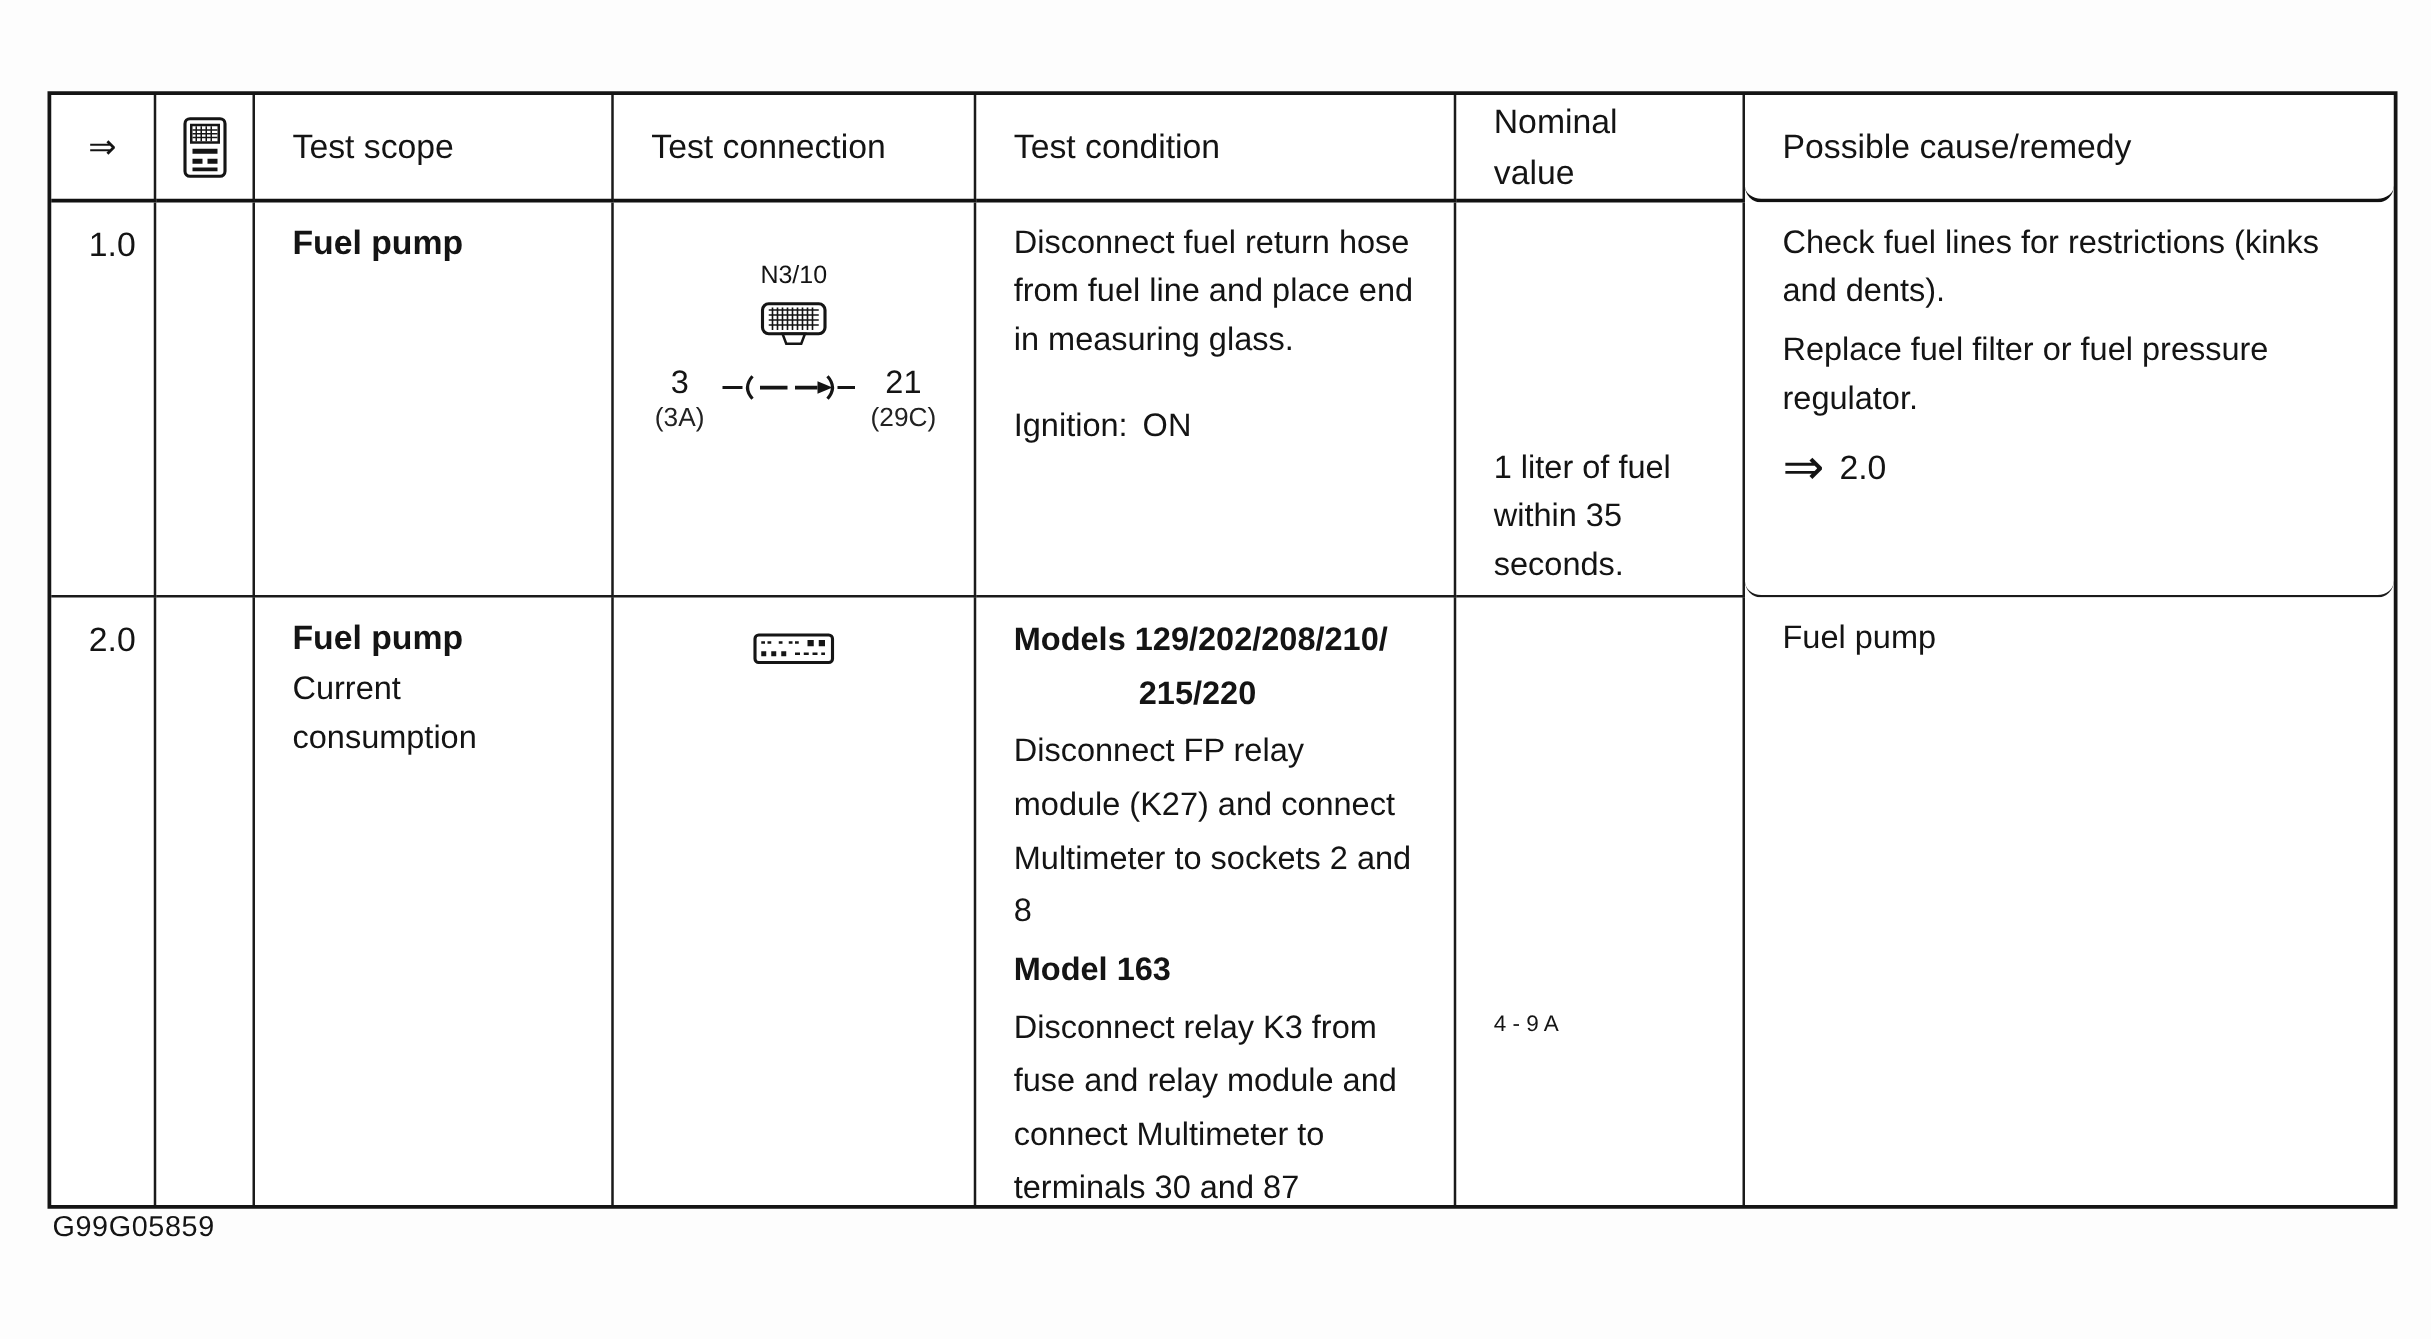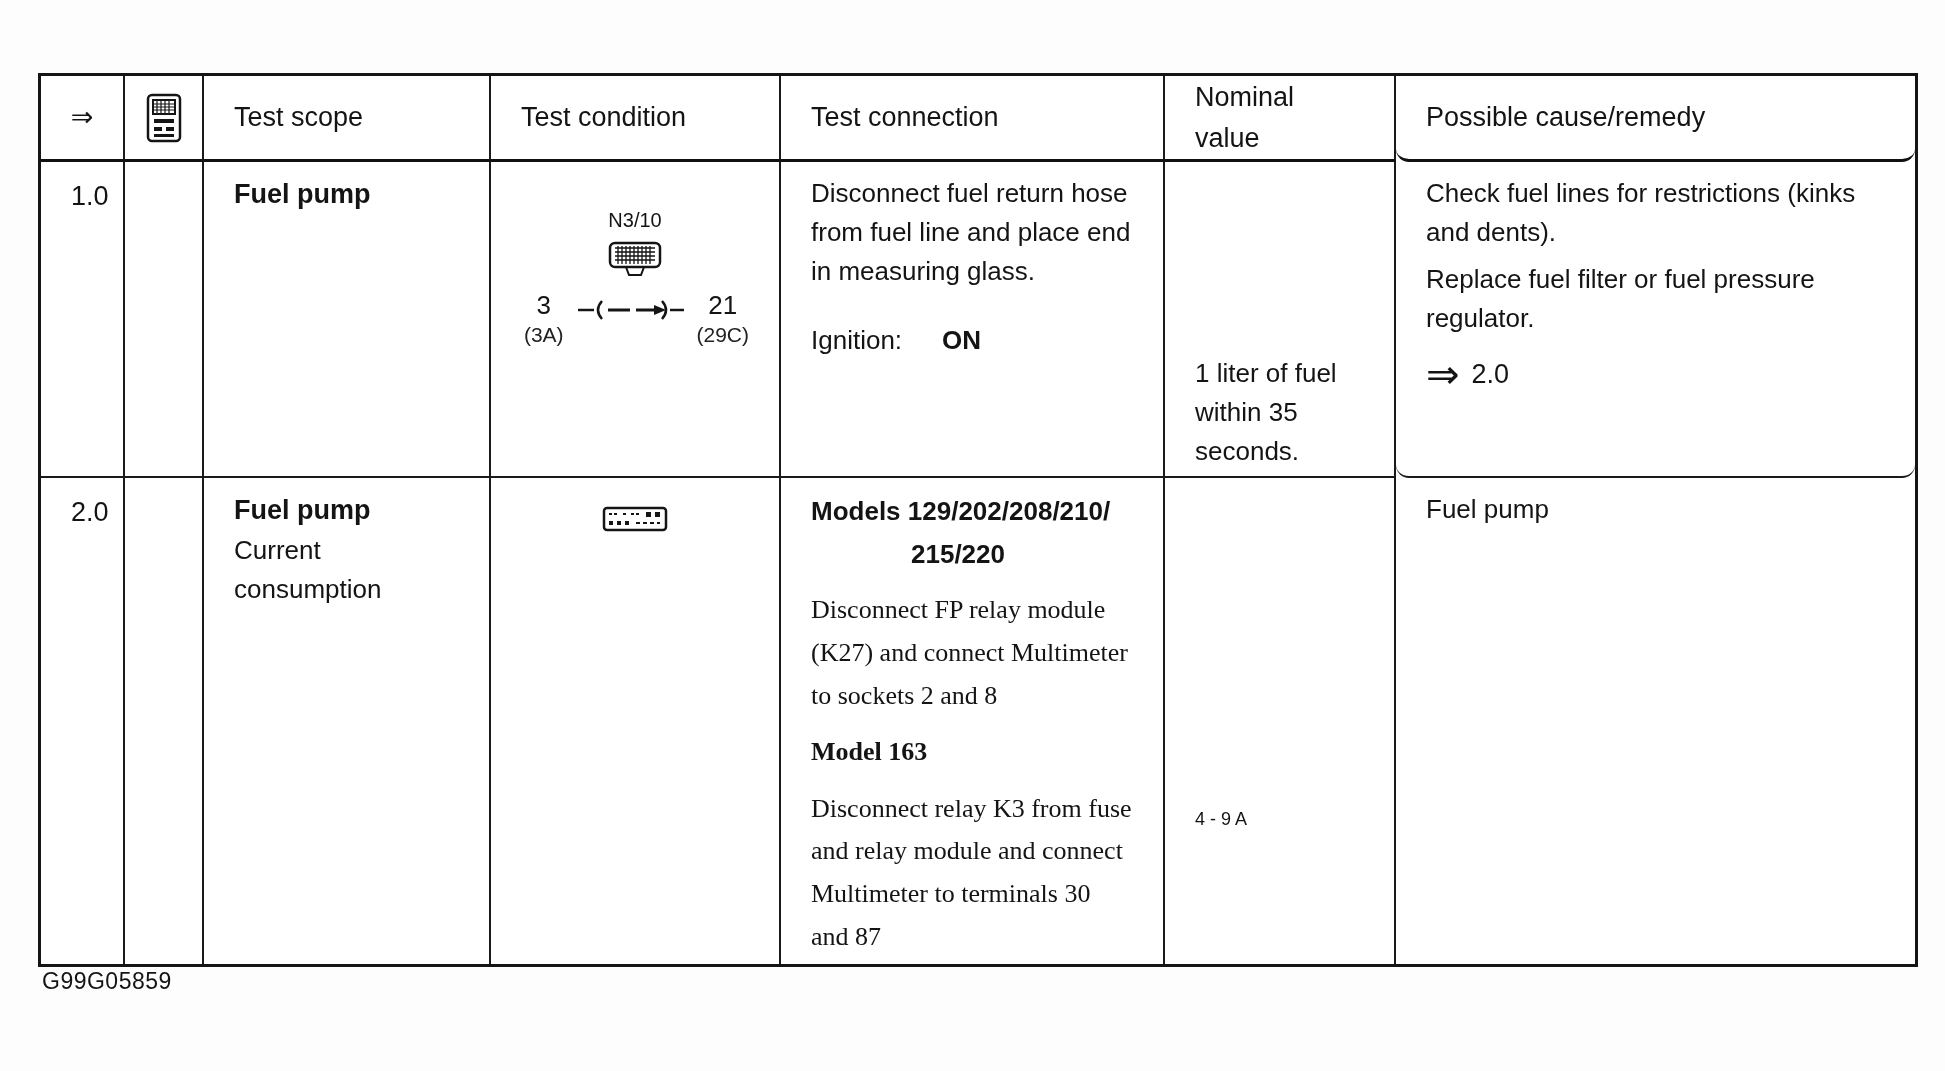--- a/index.html
+++ b/index.html
@@ -38,31 +38,31 @@
   .scope-sub { font-size:26px; }
   .conn-cell { text-align:center; padding-top:14px; }
   .conn-label { font-size:20px;margin-top:29px; }
   .conn-icon-wrap { margin:6px auto 10px auto; width:70px; }
   .pin-row { display:flex; align-items:flex-start; justify-content:center; gap:10px; margin-top:2px; }
   .pin-col { display:flex; flex-direction:column; align-items:center; width:56px; }
   .pin-num { font-size:26px; line-height:1.1; }
   .pin-sub { font-size:21px; line-height:1.4; color:#222; }
   .cond-p { margin:0; }
   .ign-line { margin-top:30px; }
-  .ign-value { font-weight:bold; margin-left:40px; }
+  .ign-value { font-weight:normal; margin-left:12px; }
   .nominal-1 { margin-top:180px; }
   .nominal-2 { margin-top:316px; font-size:18px; }
   .remedy-p2 { margin-top:8px; }
   .remedy-ref { margin-top:16px; display:flex; align-items:center; gap:12px; }
   .ref-arrow { font-size:40px; line-height:1; }
   .ref-num { font-size:27px; }
   .cond2 { line-height:1.64; }
   .bold { font-weight:bold; }
   .models-line2 { padding-left:100px; }
-  .cond2 .para { margin-top:14px;font-family:Liberation Serif, serif; }
+  .cond2 .para { margin-top:4px; }
   .mm2-wrap { display:flex; justify-content:center; padding-top:16px; }
   .caption {
     position:absolute; left:42px; top:968px;
     font-size:23px; letter-spacing:0.5px;
   }
   svg { display:block; }
 </style>
 </head>
 <body>
 
@@ -84,24 +84,24 @@
           <rect x="8" y="34" width="8" height="4" fill="#151515"></rect>
           <rect x="20" y="34" width="8" height="4" fill="#151515"></rect>
           <rect x="8" y="41" width="20" height="3" fill="#151515"></rect>
         </svg>
       </span>
     </div>
     <div class="cell header">
       <span>Test scope</span>
     </div>
     <div class="cell header">
+      <span>Test connection</span>
+    </div>
+    <div class="cell header">
       <span>Test condition</span>
-    </div>
-    <div class="cell header">
-      <span>Test connection</span>
     </div>
     <div class="cell header">
       <span>Nominal value</span>
     </div>
     <div class="cell header last-col">
       <span>Possible cause/remedy</span>
     </div>
 
     <div class="cell row-num">
       <span>1.0</span>

